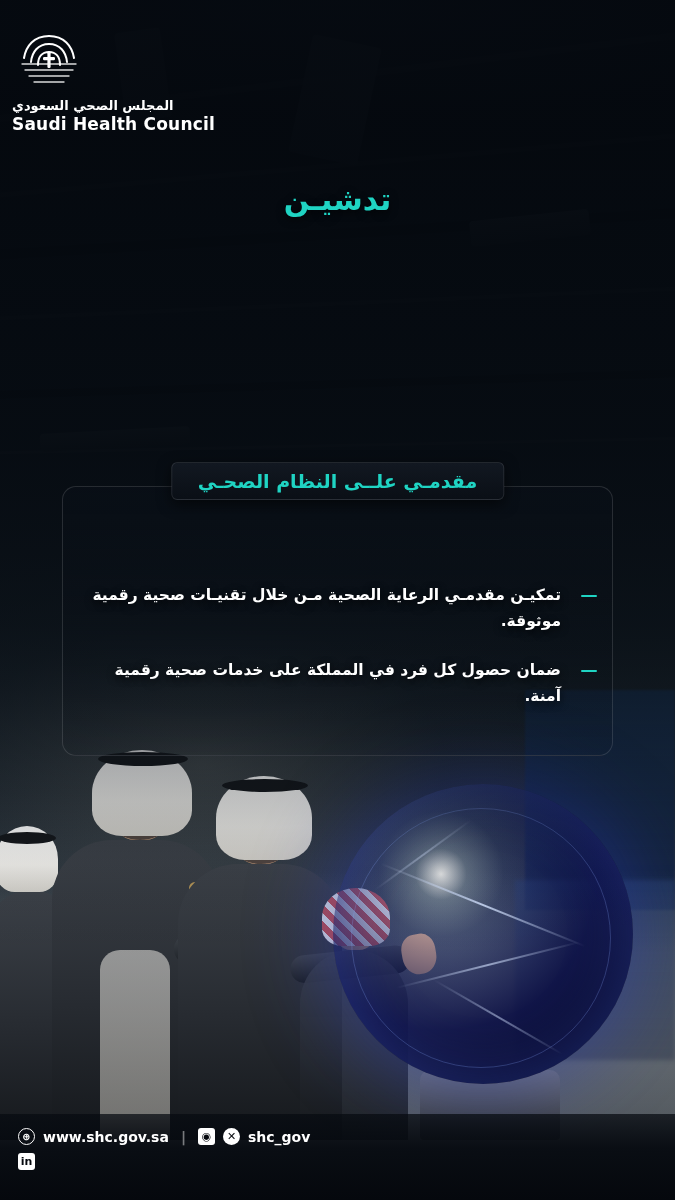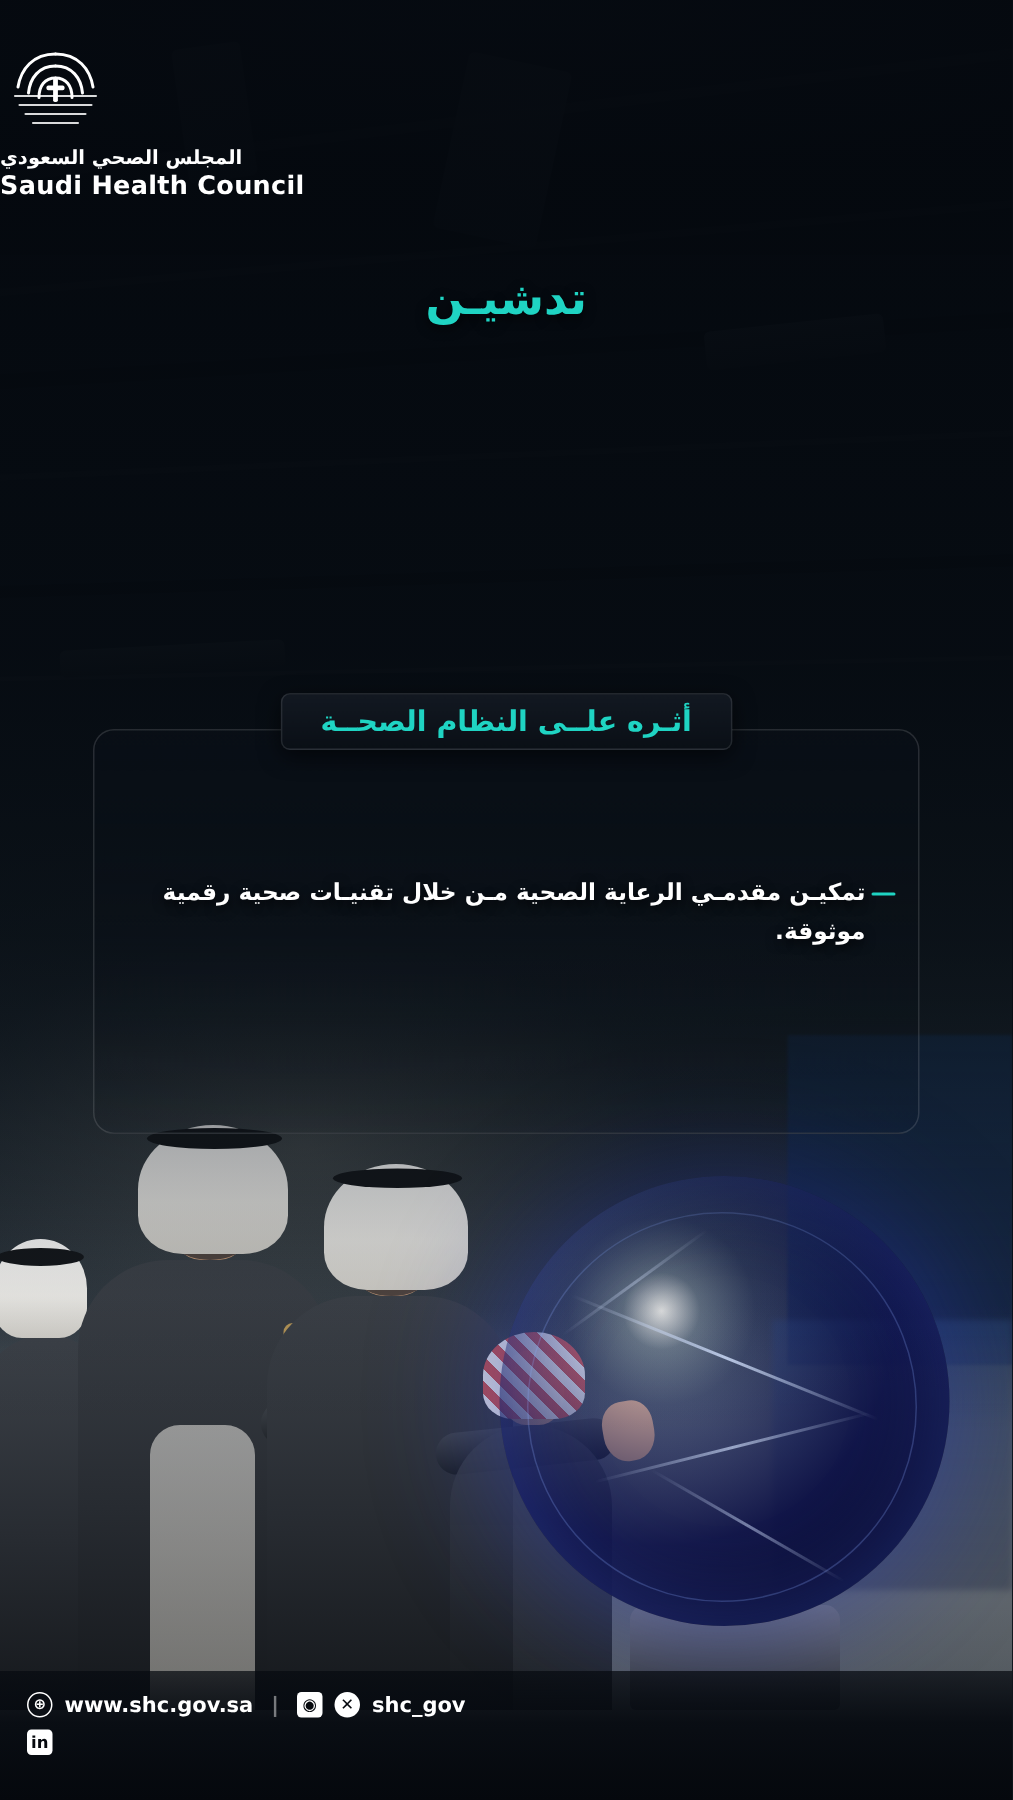--- a/index.html
+++ b/index.html
@@ -140,21 +140,21 @@
   }
 
   
   .scrim {
     position: absolute; inset: 0;
     background: linear-gradient(180deg, rgba(4,8,14,0.92) 0%, rgba(5,10,16,0.88) 36%, rgba(6,12,18,0.72) 52%, rgba(6,12,18,0.35) 63%, rgba(4,8,14,0.05) 72%, rgba(0,0,0,0) 80%);
   }
 
   
   .logo-wrap {
-    position: absolute; top: 26px; left: 0; right: 18px;
+    position: absolute; top: 26px; left: 12px; right: 18px;
     display: flex; flex-direction: column; align-items: flex-end;
   }
   .logo-mark { width: 74px; height: 66px; }
   .logo-ar {
     color: #ffffff; font-size: 13px; font-weight: bold; letter-spacing: .5px;
     margin-top: 6px;
   }
   .logo-en {
     color: #ffffff; font-size: 17px; font-weight: bold; letter-spacing: .2px;
     direction: ltr; margin-top: 1px;
@@ -193,21 +193,21 @@
     box-shadow: 0 4px 14px rgba(0,0,0,.6);
   }
   .impact-panel {
     position: absolute; top: 486px; left: 62px; right: 62px; height: 270px;
     border: 1px solid rgba(255,255,255,0.13);
     border-radius: 14px;
     background: linear-gradient(180deg, rgba(10,16,24,0.55) 0%, rgba(10,16,24,0.30) 55%, rgba(10,16,24,0.06) 100%);
   }
   .bullets { position: absolute; top: 582px; left: 78px; right: 78px; }
   .bullet {
-    display: flex; align-items: flex-start; gap: 4px;
+    display: flex; align-items: flex-start; gap: 20px;
     margin-bottom: 22px;
   }
   .dash {
     flex: 0 0 auto; width: 16px; height: 2px; background: #1fd4c3;
     margin-top: 13px; border-radius: 2px;
   }
   .btext {
     color: #ffffff; font-size: 15.5px; line-height: 1.7; font-weight: bold;
     text-align: right;
     text-shadow: 0 2px 8px rgba(0,0,0,.85);
@@ -332,27 +332,31 @@
     </svg>
     <div class="logo-ar">المجلس الصحي السعودي</div>
     <div class="logo-en">Saudi Health Council</div>
   </div>
 
   <div class="title-block">
     <div class="kicker">تدشيـن</div>
   </div>
 
 
-  <div class="impact-tag">أثـره علــى النظام الصحــة</div>
+  <div class="impact-tag">مقدمـي علــى النظام الصحـي</div>
   <div class="impact-panel"></div>
 
   <div class="bullets">
     <div class="bullet">
       <span class="dash"></span>
       <span class="btext">تمكيـن مقدمـي الرعاية الصحية مـن خلال تقنيـات صحية رقمية موثوقة.</span>
+    </div>
+    <div class="bullet">
+      <span class="dash"></span>
+      <span class="btext">ضمان حصول كل فرد في المملكة على خدمات صحية رقمية آمنة.</span>
     </div>
   </div>
 
   <div class="footer">
     <div class="frow">
       <span class="ficon globe">⊕</span>
       <span>www.shc.gov.sa</span>
       <span class="sep">|</span>
       <span class="ficon">◉</span>
       <span class="ficon circle">✕</span>

